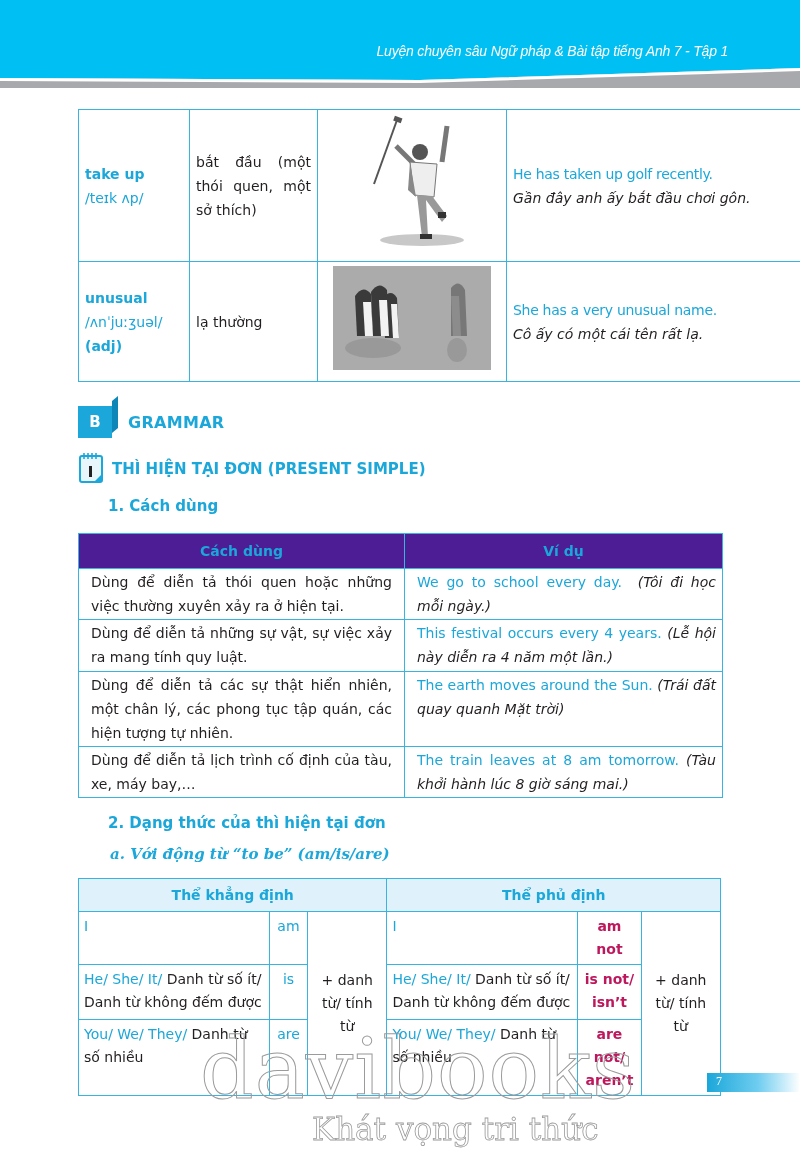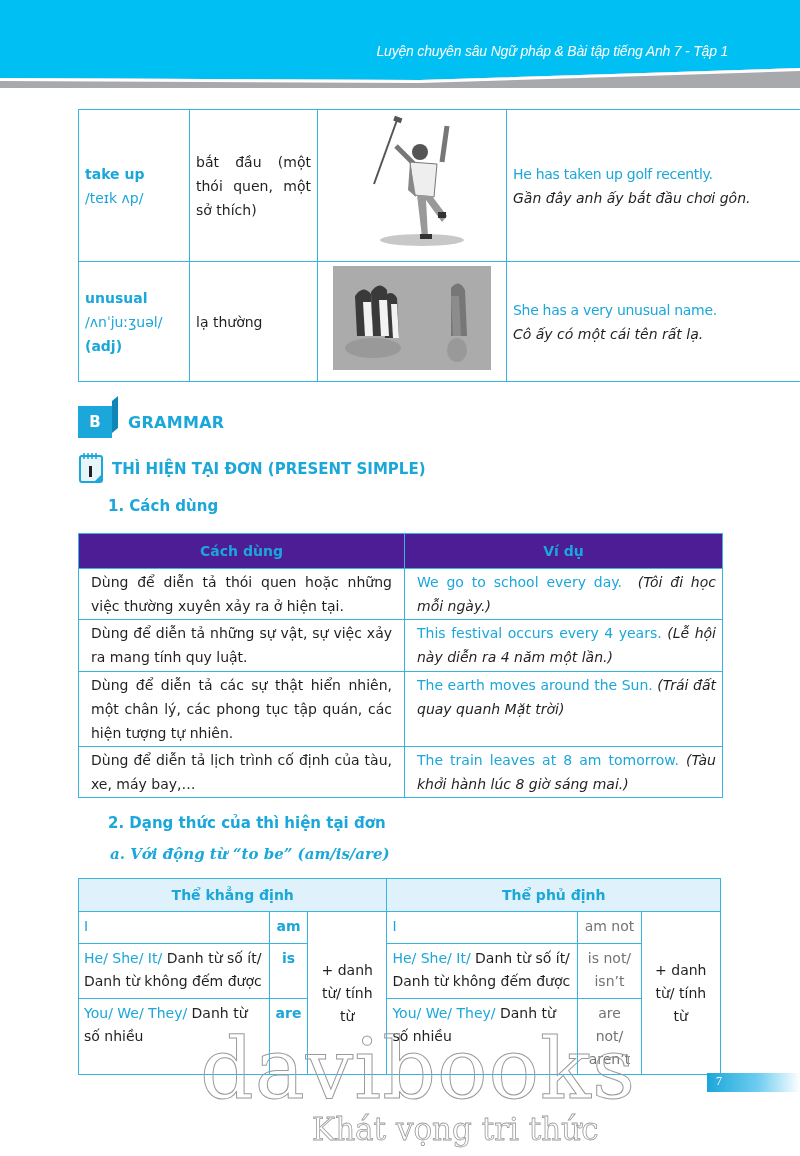--- a/index.html
+++ b/index.html
@@ -59,22 +59,22 @@
   .sub2 { position: absolute; left: 108px; top: 814px; font-weight: bold; font-size: 15px; color: #1ba7d9; }
   .sub2a { position: absolute; left: 110px; top: 845px; font-family: "DejaVu Serif", serif; font-weight: bold;
     font-style: italic; font-size: 15px; color: #1ba7d9; text-align: center; }
 
   
   .tobe { position: absolute; left: 78px; top: 878px; width: 643px; }
   .tobe th, .tobe td { border: 1.5px solid #39b4e0; font-size: 14px; line-height: 23px; vertical-align: top; }
   .tobe th { background: #dff1fa; color: #1ba7d9; font-weight: bold; height: 33px; vertical-align: middle; }
   .tobe td { padding: 3px 5px; }
   .tobe td.subj { width: 190px; }
-  .tobe td.verb { width: 38px; color: #1ba7d9; font-weight: bold; text-align: center; }
-  .tobe td.verbn { width: 63px; color: #737373; font-weight: normal; text-align: center; margin-top: 37px; }
+  .tobe td.verb { width: 38px; color: #1ba7d9; font-weight: normal; text-align: center; }
+  .tobe td.verbn { width: 63px; color: #be185d; font-weight: bold; text-align: center; margin-top: 37px; }
   .tobe td.comp { width: 79px; text-align: center; vertical-align: middle; }
   .tobe .pr { color: #1ba7d9; }
   .tobe tr.t1 td { height: 32px; }
   .tobe tr.t2 td { height: 55px; }
   .tobe tr.t3 td { height: 53px; }
 
   
   .wm1 { position: absolute; left: 200px; top: 1020px; font-family: "DejaVu Serif", serif; font-size: 84px;
     color: transparent; -webkit-text-stroke: 1px #9b9b9b; letter-spacing: 1px; }
   .wm2 { position: absolute; left: 312px; top: 1111px; font-family: "DejaVu Serif", serif; font-size: 31px;

